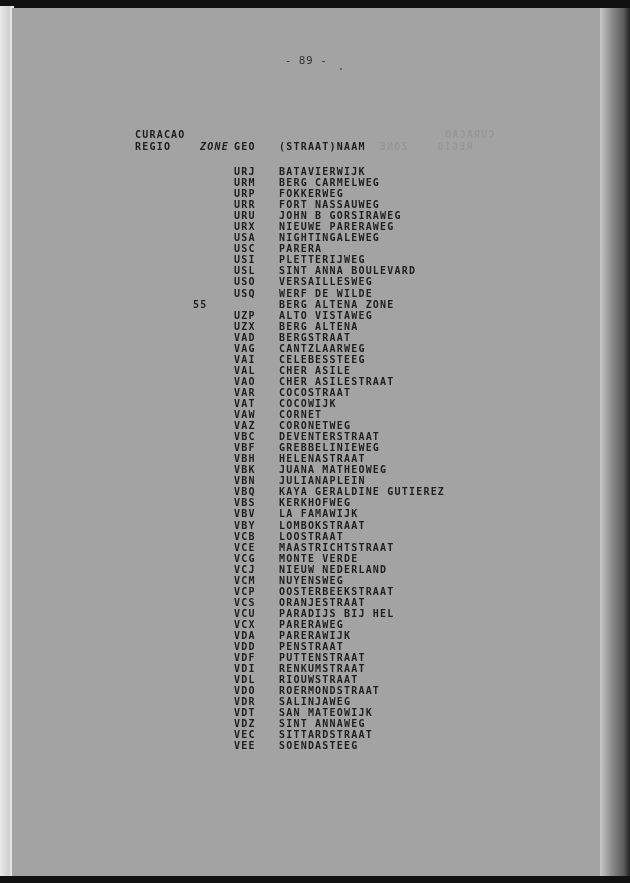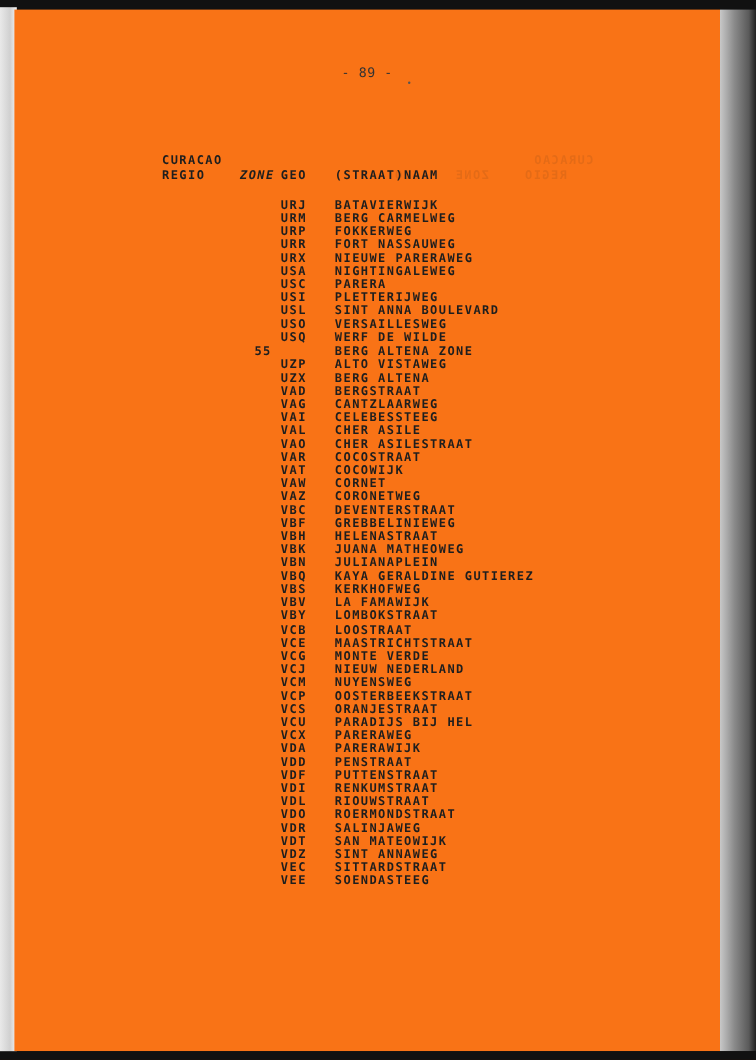--- a/index.html
+++ b/index.html
@@ -15,21 +15,21 @@
       left: 0; top: 0;
       width: 630px; height: 883px;
       background: #111;
     }
     .page {
       position: absolute;
       left: 12px;
       top: 8px;
       width: 588px;
       height: 868px;
-      background: #f97316;
+      background: #a3a3a3;
       overflow: hidden;
     }
     .left-edge {
       position: absolute;
       left: 0; top: 6px;
       width: 14px; height: 872px;
       background: linear-gradient(to right, #e9e9e9 0%, #d0d0d0 60%, #f4f4f4 100%);
     }
     .right-edge {
       position: absolute;
@@ -90,21 +90,21 @@
       top: 158px;
       width: 100%;
     }
     .row {
       position: relative;
       height: 11.05px;
       line-height: 11px;
     }
     .row .zone {
       position: absolute;
-      left: 200px;
+      left: 181px;
     }
     .row .geo {
       position: absolute;
       left: 222px;
     }
     .row .name {
       position: absolute;
       left: 267px;
       text-align: center;
     }
@@ -127,20 +127,21 @@
   <div class="hdr mono" style="left:123px; top:133px;">REGIO</div>
   <div class="hdr mono" style="left:188px; top:133px;font-style:italic;">ZONE</div>
   <div class="hdr mono" style="left:222px; top:133px;">GEO</div>
   <div class="hdr mono" style="left:267px; top:133px;">(STRAAT)NAAM</div>
 
   <div class="rows">
     <div class="row mono"><span class="zone"></span><span class="geo">URJ</span><span class="name">BATAVIERWIJK</span></div>
     <div class="row mono"><span class="zone"></span><span class="geo">URM</span><span class="name">BERG CARMELWEG</span></div>
     <div class="row mono"><span class="zone"></span><span class="geo">URP</span><span class="name">FOKKERWEG</span></div>
     <div class="row mono"><span class="zone"></span><span class="geo">URR</span><span class="name">FORT NASSAUWEG</span></div>
+    <div class="row mono"><span class="zone"></span><span class="geo">URU</span><span class="name">JOHN B GORSIRAWEG</span></div>
     <div class="row mono"><span class="zone"></span><span class="geo">URX</span><span class="name">NIEUWE PARERAWEG</span></div>
     <div class="row mono"><span class="zone"></span><span class="geo">USA</span><span class="name">NIGHTINGALEWEG</span></div>
     <div class="row mono"><span class="zone"></span><span class="geo">USC</span><span class="name">PARERA</span></div>
     <div class="row mono"><span class="zone"></span><span class="geo">USI</span><span class="name">PLETTERIJWEG</span></div>
     <div class="row mono"><span class="zone"></span><span class="geo">USL</span><span class="name">SINT ANNA BOULEVARD</span></div>
     <div class="row mono"><span class="zone"></span><span class="geo">USO</span><span class="name">VERSAILLESWEG</span></div>
     <div class="row mono"><span class="zone"></span><span class="geo">USQ</span><span class="name">WERF DE WILDE</span></div>
     <div class="row mono"><span class="zone">55</span><span class="geo"></span><span class="name">BERG ALTENA ZONE</span></div>
     <div class="row mono"><span class="zone"></span><span class="geo">UZP</span><span class="name">ALTO VISTAWEG</span></div>
     <div class="row mono"><span class="zone"></span><span class="geo">UZX</span><span class="name">BERG ALTENA</span></div>

